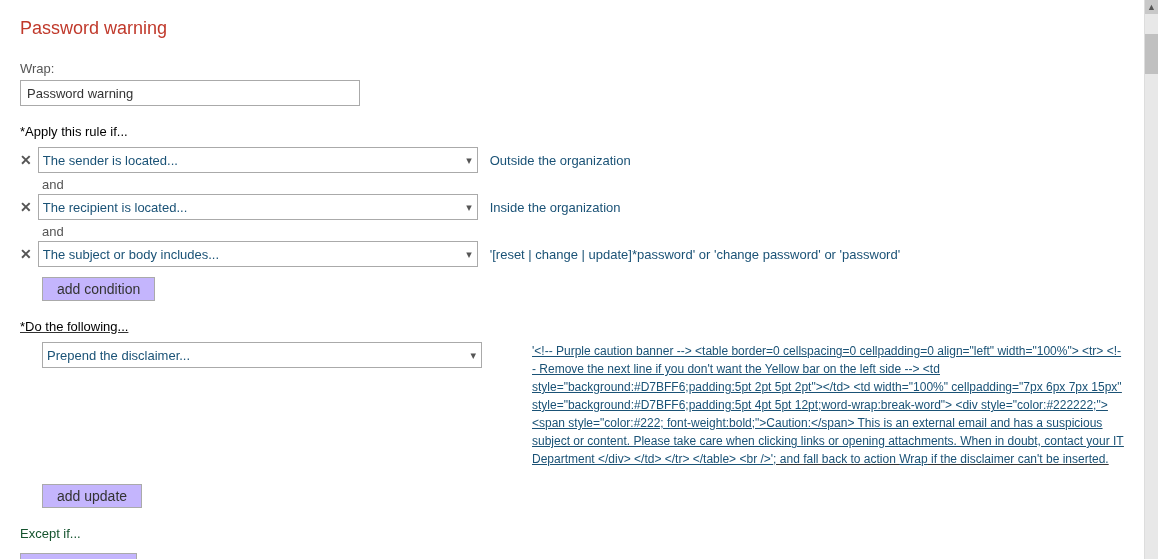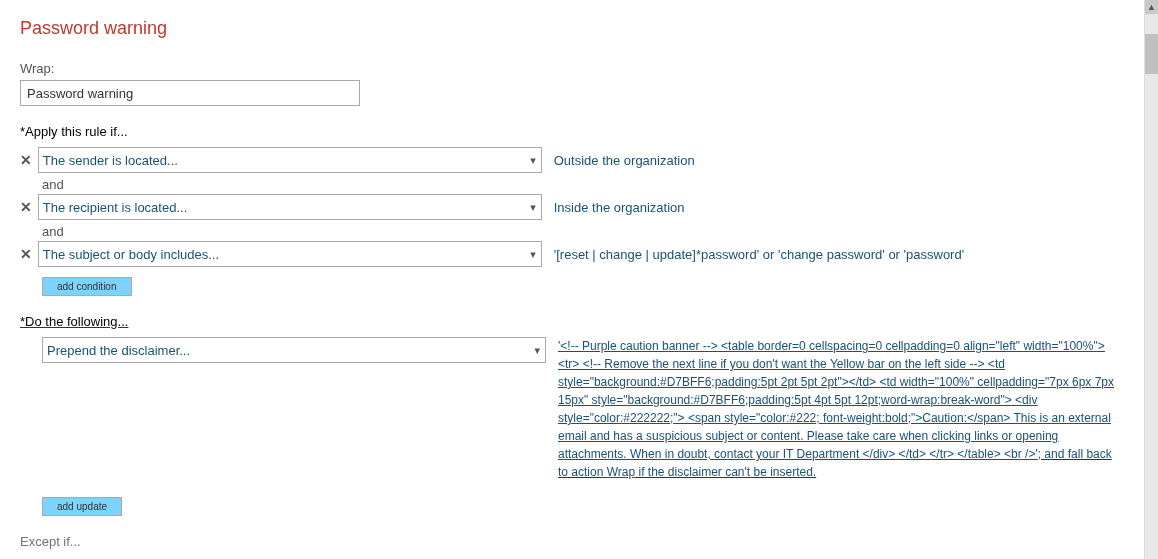--- a/index.html
+++ b/index.html
@@ -93,21 +93,21 @@
       color: #555;
       font-size: 14px;
       cursor: pointer;
       margin-right: 6px;
       font-weight: bold;
       user-select: none;
       flex-shrink: 0;
       line-height: 1;
     }
     .condition-select {
-      width: 504px;
+      width: 440px;
       height: 26px;
       border: 1px solid #aaa;
       background: #fff;
       font-size: 13px;
       color: #1a5276;
       padding: 0 4px;
       cursor: pointer;
       appearance: none;
       -webkit-appearance: none;
       position: relative;
@@ -128,51 +128,52 @@
     }
     .condition-value {
       margin-left: 12px;
       color: #1a5276;
       cursor: pointer;
       font-size: 13px;
     }
     .add-btn {
       display: inline-block;
       border: 1px solid #aaa;
-      background: #7dd3fc;
+      background: #c4b5fd;
       padding: 3px 14px;
-      font-size: 10px;
+      font-size: 14px;
       cursor: pointer;
       color: #333;
       margin-top: 6px;
       margin-left: 22px;
       user-select: none;
     }
     .action-section {
       margin-top: 18px;
       text-decoration: underline;
     }
     .action-row {
       display: flex;
       align-items: flex-start;
       margin-bottom: 4px;
+      gap: 38px;
     }
     .action-value-text {
       margin-left: 12px;
       color: #1a5276;
       font-size: 12px;
       max-width: 620px;
       line-height: 1.5;
       cursor: pointer;
     }
     .except-section {
       margin-top: 18px;
     }
     .except-label {
-      color: #737373;
+      color: #14532d;
       font-size: 13px;
       margin-bottom: 6px;
     }
   </style>
 </head>
 <body>
 
 <div class="page-container">
   <div class="main-content">
 

